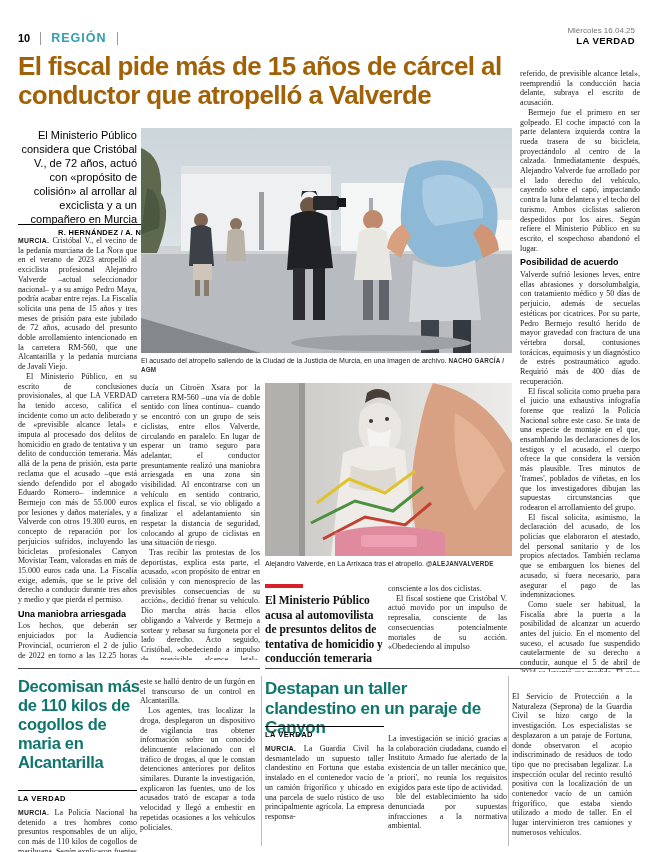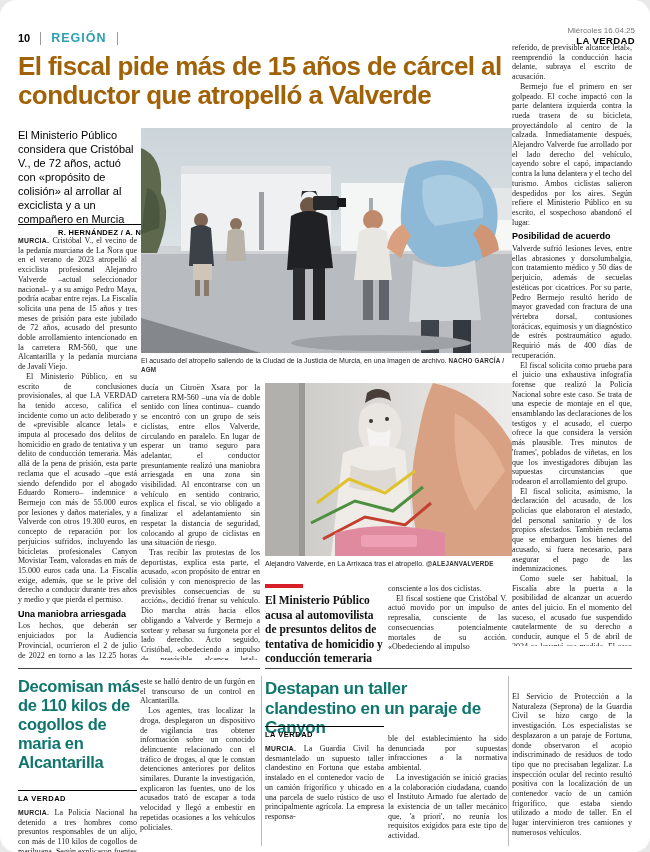--- a/index.html
+++ b/index.html
@@ -1,35 +1,35 @@
 <!DOCTYPE html>
 <html><head>
 <meta charset="utf-8">
 <style>
   html,body{margin:0;padding:0;background:#e9e9e9;}
   #page{position:relative;width:650px;height:852px;background:#fff;overflow:hidden;
-        font-family:"Liberation Serif",serif;color:#1a1a1a;border-radius:16px;}
+        font-family:"Liberation Serif",serif;color:#1a1a1a;}
   .abs{position:absolute;}
 
   
   .pageno{font-family:"Liberation Sans",sans-serif;font-weight:bold;font-size:11px;color:#000;}
   .vbar{display:inline-block;width:1px;height:13px;background:#9a9a9a;margin:0 6px;vertical-align:middle;}
   .section{font-family:"Liberation Sans",sans-serif;font-weight:bold;font-size:12.5px;
            letter-spacing:1px;color:#2e9fb0;vertical-align:middle;}
   .hdate{font-family:"Liberation Sans",sans-serif;font-size:8px;color:#777;text-align:right;}
   .masthead{font-family:"Liberation Sans",sans-serif;font-weight:bold;font-size:9.5px;color:#000;
             text-align:right;letter-spacing:.4px;}
 
   
   .headline-main{font-family:"Liberation Sans",sans-serif;font-weight:bold;font-size:26px;
                  line-height:1.1;letter-spacing:-0.6px;color:#a16207;}
   .headline-sub{font-family:"Liberation Sans",sans-serif;font-weight:bold;font-size:16.5px;
                 line-height:1.15;letter-spacing:-0.3px;color:#0f766e;}
 
-  .standfirst{font-family:"Liberation Sans",sans-serif;font-size:11px;line-height:14px;color:#000;}
+  .standfirst{font-family:"Liberation Sans",sans-serif;font-size:11px;line-height:14px;color:#000;text-align:right;}
   .byline{font-family:"Liberation Sans",sans-serif;font-weight:bold;font-size:7.5px;
           letter-spacing:.3px;border-top:1.5px solid #000;padding-top:3px;color:#000;}
   .kicker{font-family:"Liberation Sans",sans-serif;font-weight:bold;font-size:7.5px;
           letter-spacing:.5px;border-top:1px solid #000;padding-top:3px;color:#000;}
 
   
   .bodycol{overflow:hidden;font-size:8px;line-height:9.7px;text-align:justify;}
   .bodycol p{margin:0;}
   .bodycol p + p{text-indent:8px;}
   .dateline{font-family:"Liberation Sans",sans-serif;font-weight:bold;font-size:6.8px;letter-spacing:.3px;}
@@ -181,21 +181,21 @@
   <div class="abs" style="left:265px;top:584px;width:119px;">
     <div class="pq-bar" style="background:#d61f26;"></div>
     <div class="pullquote">El Ministerio Público acusa al automovilista de presuntos delitos de tentativa de homicidio y conducción temeraria</div>
   </div>
 
   <div class="abs bodycol" style="left:388px;top:584px;width:119px;height:76px;">
       <p>consciente a los dos ciclistas.</p>
       <p>El fiscal sostiene que Cristóbal V. actuó movido por un impulso de represalia, consciente de las consecuencias potencialmente mortales de su acción. «Obedeciendo al impulso</p>
     </div>
 
-  <div class="abs bodycol" style="left:512px;top:43px;width:120px;height:603px;">
+  <div class="abs bodycol" style="left:512px;top:69px;width:120px;height:603px;padding-left:8px;">
       <p>referido, de previsible alcance letal», reemprendió la conducción hacia delante, subraya el escrito de acusación.</p>
       <p>Bermejo fue el primero en ser golpeado. El coche impactó con la parte delantera izquierda contra la rueda trasera de su bicicleta, proyectándolo al centro de la calzada. Inmediatamente después, Alejandro Valverde fue arrollado por el lado derecho del vehículo, cayendo sobre el capó, impactando contra la luna delantera y el techo del turismo. Ambos ciclistas salieron despedidos por los aires. Según refiere el Ministerio Público en su escrito, el sospechoso abandonó el lugar.</p>
       <div class="subhead">Posibilidad de acuerdo</div>
       <p>Valverde sufrió lesiones leves, entre ellas abrasiones y dorsolumbalgia, con tratamiento médico y 50 días de perjuicio, además de secuelas estéticas por cicatrices. Por su parte, Pedro Bermejo resultó herido de mayor gravedad con fractura de una vértebra dorsal, contusiones torácicas, equimosis y un diagnóstico de estrés postraumático agudo. Requirió más de 400 días de recuperación.</p>
       <p>El fiscal solicita como prueba para el juicio una exhaustiva infografía forense que realizó la Policía Nacional sobre este caso. Se trata de una especie de montaje en el que, ensamblando las declaraciones de los testigos y el acusado, el cuerpo ofrece la que considera la versión más plausible. Tres minutos de 'frames', poblados de viñetas, en los que los investigadores dibujan las supuestas circunstancias que rodearon el arrollamiento del grupo.</p>
       <p>El fiscal solicita, asimismo, la declaración del acusado, de los policías que elaboraron el atestado, del personal sanitario y de los propios afectados. También reclama que se embarguen los bienes del acusado, si fuera necesario, para asegurar el pago de las indemnizaciones.</p>
       <p>Como suele ser habitual, la Fiscalía abre la puerta a la posibilidad de alcanzar un acuerdo antes del juicio. En el momento del suceso, el acusado fue suspendido cautelarmente de su derecho a conducir, aunque el 5 de abril de 2024 se levantó esa medida. El caso conmocionó al mundo del deporte y generó una oleada de mensajes de apoyo al excampeón del mundo.</p>
     </div>
 
   <div class="abs hr" style="left:18px;top:668px;width:242px;"></div>
@@ -213,20 +213,20 @@
       <p>este se halló dentro de un furgón en el transcurso de un control en Alcantarilla.</p>
       <p>Los agentes, tras localizar la droga, desplegaron un dispositivo de vigilancia tras obtener información sobre un conocido delincuente relacionado con el tráfico de drogas, al que le constan detenciones anteriores por delitos similares. Durante la investigación, explicaron las fuentes, uno de los acusados trató de escapar a toda velocidad y llegó a embestir en repetidas ocasiones a los vehículos policiales.</p>
     </div>
 
   <div class="abs headline-sub" style="left:265px;top:679px;width:236px;font-size:17px;">Destapan un taller clandestino en un paraje de Canyon</div>
   <div class="abs kicker" style="left:265px;top:726px;width:119px;">LA VERDAD</div>
   <div class="abs bodycol" style="left:265px;top:744px;width:119px;height:108px;">
       <p><span class="dateline">MURCIA. </span>La Guardia Civil ha desmantelado un supuesto taller clandestino en Fortuna que estaba instalado en el contenedor vacío de un camión frigorífico y ubicado en una parcela de suelo rústico de uso principalmente agrícola. La empresa responsa-</p>
     </div>
   <div class="abs bodycol" style="left:388px;top:734px;width:119px;height:118px;">
+      <p>La investigación se inició gracias a la colaboración ciudadana, cuando el Instituto Armado fue alertado de la existencia de un taller mecánico que, 'a priori', no reunía los requisitos exigidos para este tipo de actividad.</p>
       <p>ble del establecimiento ha sido denunciada por supuestas infracciones a la normativa ambiental.</p>
-      <p>La investigación se inició gracias a la colaboración ciudadana, cuando el Instituto Armado fue alertado de la existencia de un taller mecánico que, 'a priori', no reunía los requisitos exigidos para este tipo de actividad.</p>
     </div>
   <div class="abs bodycol" style="left:512px;top:680px;width:120px;height:172px;margin-top:12px;">
       <p>El Servicio de Protección a la Naturaleza (Seprona) de la Guardia Civil se hizo cargo de la investigación. Los especialistas se desplazaron a un paraje de Fortuna, donde observaron el acopio indiscriminado de residuos de todo tipo que no precisaban legalizar. La inspección ocular del recinto resultó positiva con la localización de un contenedor vacío de un camión frigorífico, que estaba siendo utilizado a modo de taller. En el lugar intervinieron tres camiones y numerosos vehículos.</p>
     </div>
 
 </div>
 
 </body></html>

